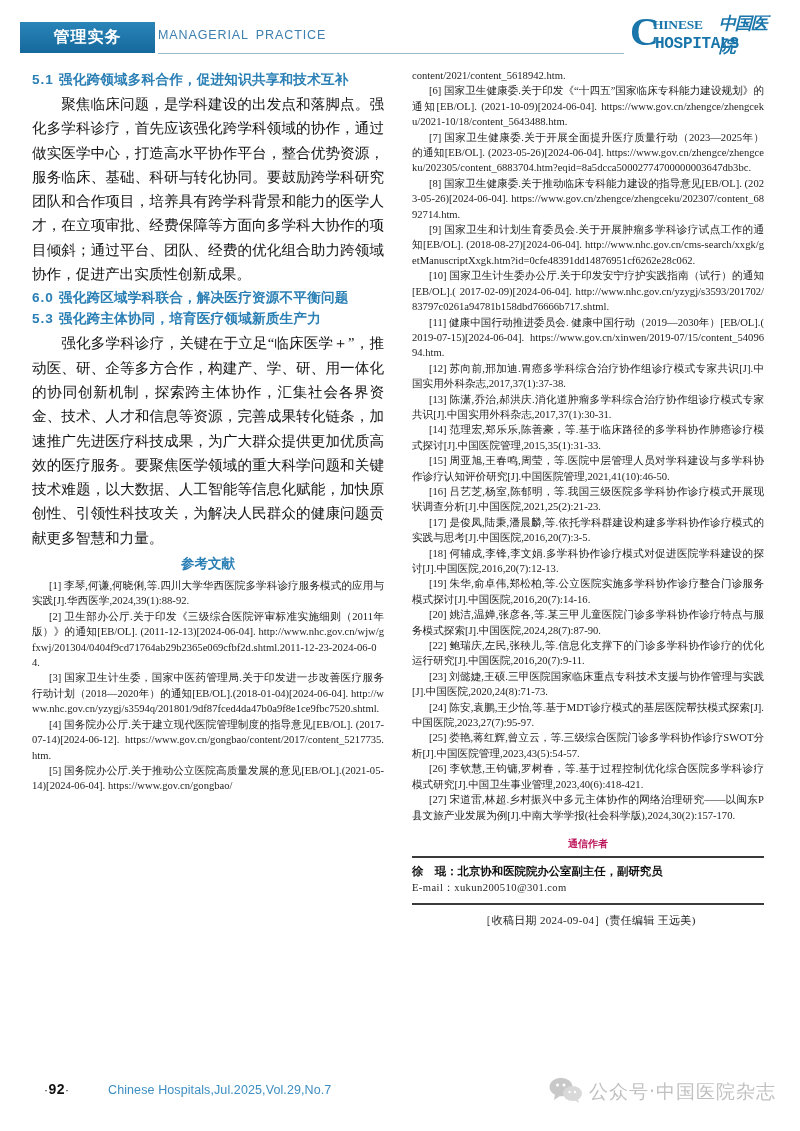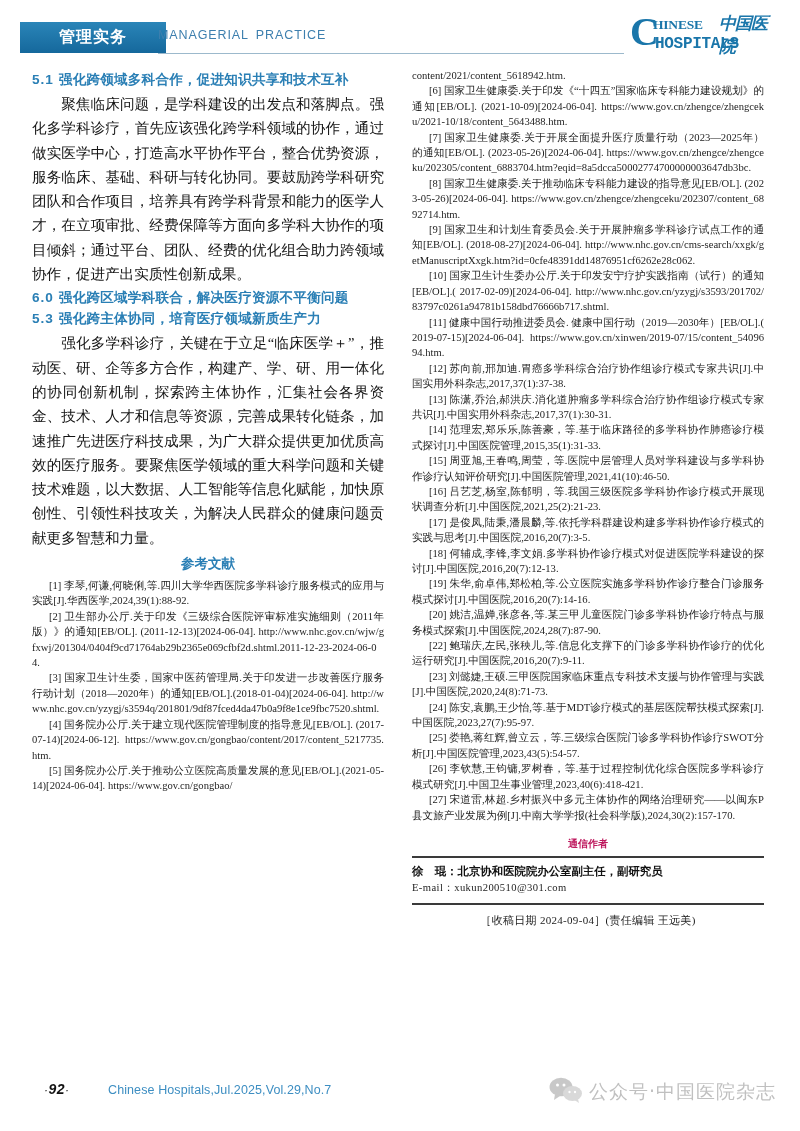--- a/index.html
+++ b/index.html
@@ -27,21 +27,21 @@
     position: absolute;
     left: 0;
     top: 22px;
     width: 800px;
     height: 42px;
   }
   .header-tag {
     position: absolute;
     left: 20px;
     top: 0px;
-    width: 146px;
+    width: 135px;
     height: 31px;
     background: #1a76aa;
     background: linear-gradient(180deg, #2a85b8 0%, #15689c 100%);
     color: #ffffff;
     font-family: "DejaVu Sans", sans-serif;
     font-weight: bold;
     font-size: 16px;
     letter-spacing: 1px;
     display: flex;
     align-items: center;
@@ -228,21 +228,20 @@
   }
   .pg-num {
     position: absolute;
     left: 44px;
     top: 4px;
     font-family: "Liberation Sans", sans-serif;
     font-size: 14px;
     font-weight: bold;
     color: #111111;
     letter-spacing: 0.5px;
-    font-style: italic;
   }
   .pg-dot {
     font-weight: normal;
     font-size: 12px;
   }
   .journal-line {
     position: absolute;
     left: 108px;
     top: 6px;
     font-family: "Liberation Sans", sans-serif;

